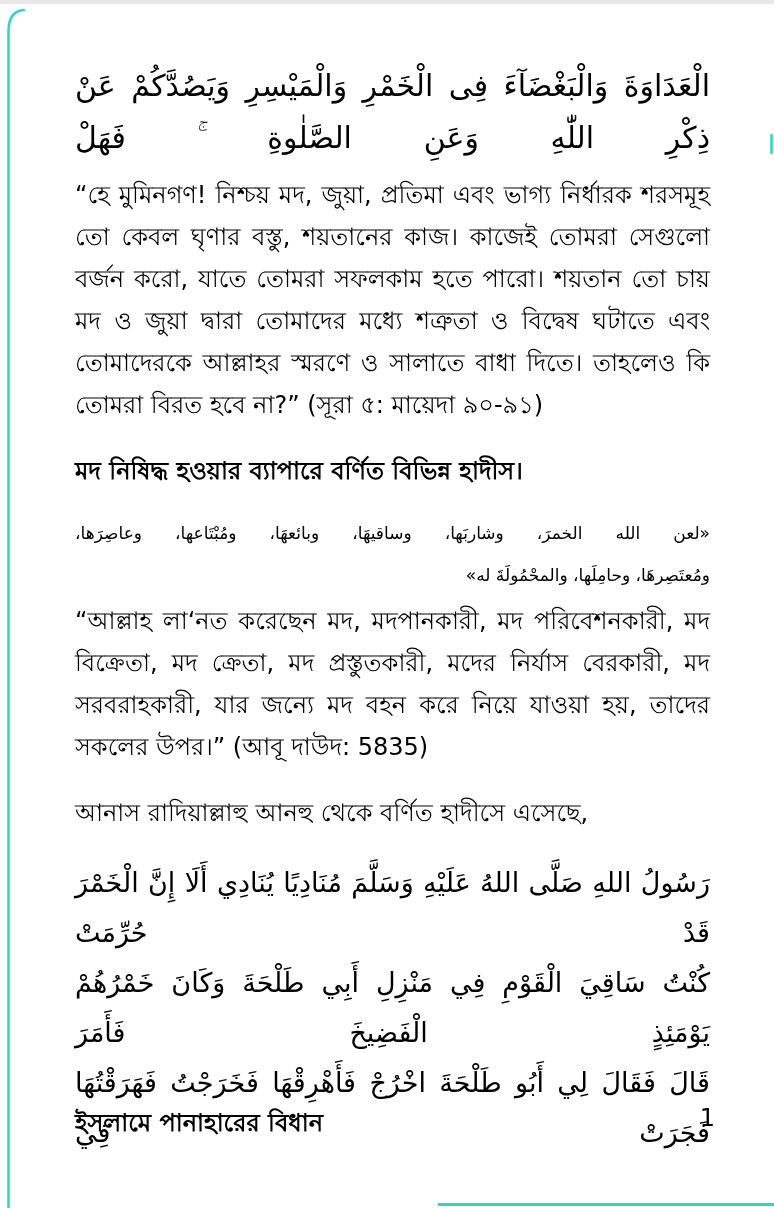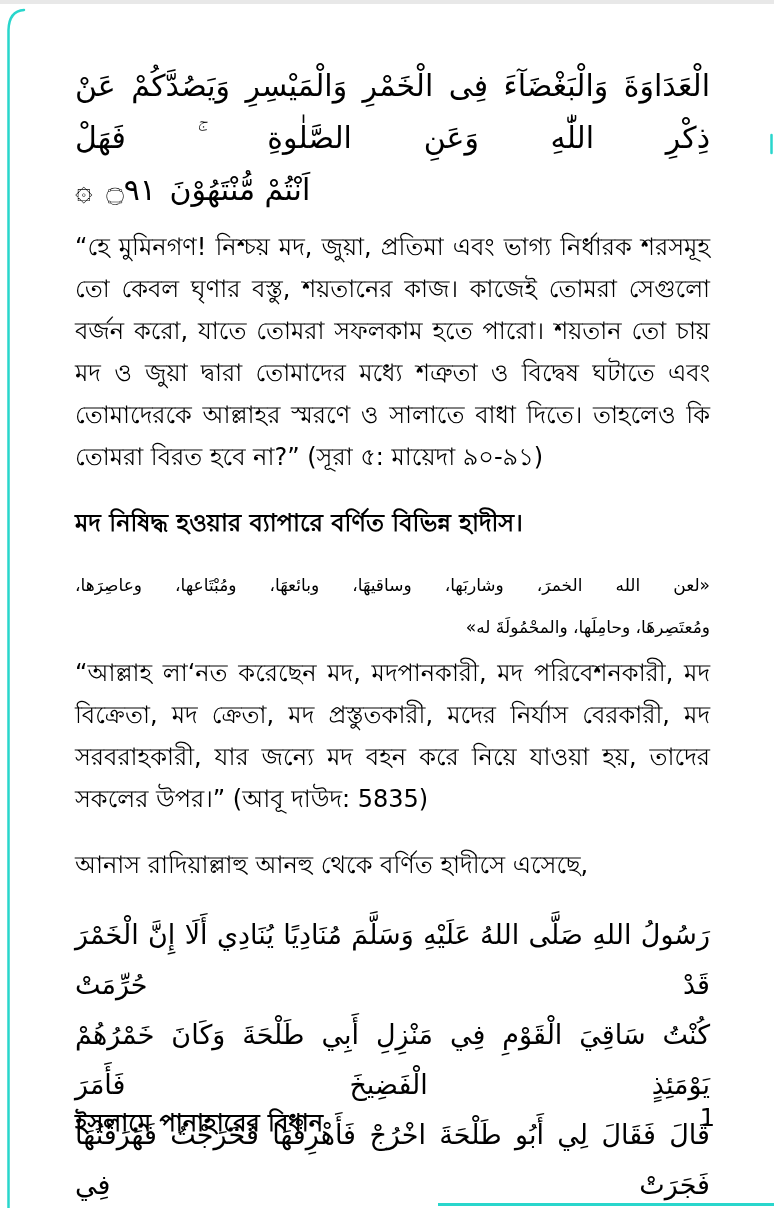--- a/index.html
+++ b/index.html
@@ -48,25 +48,20 @@
   <svg class="decor" viewBox="0 0 774 1208" aria-hidden="true">
     <path d="M 24 6 Q 9 7 8.5 26 L 8.5 1204" fill="none" stroke="var(--accent,#29d6cc)" stroke-width="2.5" stroke-linecap="round"></path>
     <path d="M 438 1200.5 L 774 1200.5" fill="none" stroke="var(--accent,#29d6cc)" stroke-width="3"></path>
     <path d="M 771.5 131 L 771.5 149" fill="none" stroke="var(--accent,#29d6cc)" stroke-width="2.5" stroke-linecap="round"></path>
   </svg>
 
   <div class="content">
 
     <section class="arabic quran-block">
       <div class="ar-line-fill">الْعَدَاوَةَ وَالْبَغْضَآءَ فِى الْخَمْرِ وَالْمَيْسِرِ وَيَصُدَّكُمْ عَنْ ذِكْرِ اللّٰهِ وَعَنِ الصَّلٰوةِ ۚ فَهَلْ</div>
-      <div class="ar-line-left">
-        <span>اَنْتُمْ مُّنْتَهُوْنَ</span>
-        <span class="ayah-marker">۝٩١</span>
-        <span>۞</span>
-      </div>
     </section>
 
     <p class="bn bn-p1">“হে মুমিনগণ! নিশ্চয় মদ, জুয়া, প্রতিমা এবং ভাগ্য নির্ধারক শরসমূহ তো কেবল ঘৃণার বস্তু, শয়তানের কাজ। কাজেই তোমরা সেগুলো বর্জন করো, যাতে তোমরা সফলকাম হতে পারো। শয়তান তো চায় মদ ও জুয়া দ্বারা তোমাদের মধ্যে শত্রুতা ও বিদ্বেষ ঘটাতে এবং তোমাদেরকে আল্লাহর স্মরণে ও সালাতে বাধা দিতে। তাহলেও কি তোমরা বিরত হবে না?” (সূরা ৫: মায়েদা ৯০-৯১)</p>
 
     <h2 class="bn bn-heading">মদ নিষিদ্ধ হওয়ার ব্যাপারে বর্ণিত বিভিন্ন হাদীস।</h2>
 
 
     <section class="arabic hadith1-block">
       <div class="ar-line-fill">«لعن الله الخمرَ، وشاربَها، وساقيهَا، وبائعهَا، ومُبْتَاعها، وعاصِرَها،</div>
       <div class="ar-line-right">ومُعتَصِرهَا، وحامِلَها، والمحْمُولَةَ له»</div>

